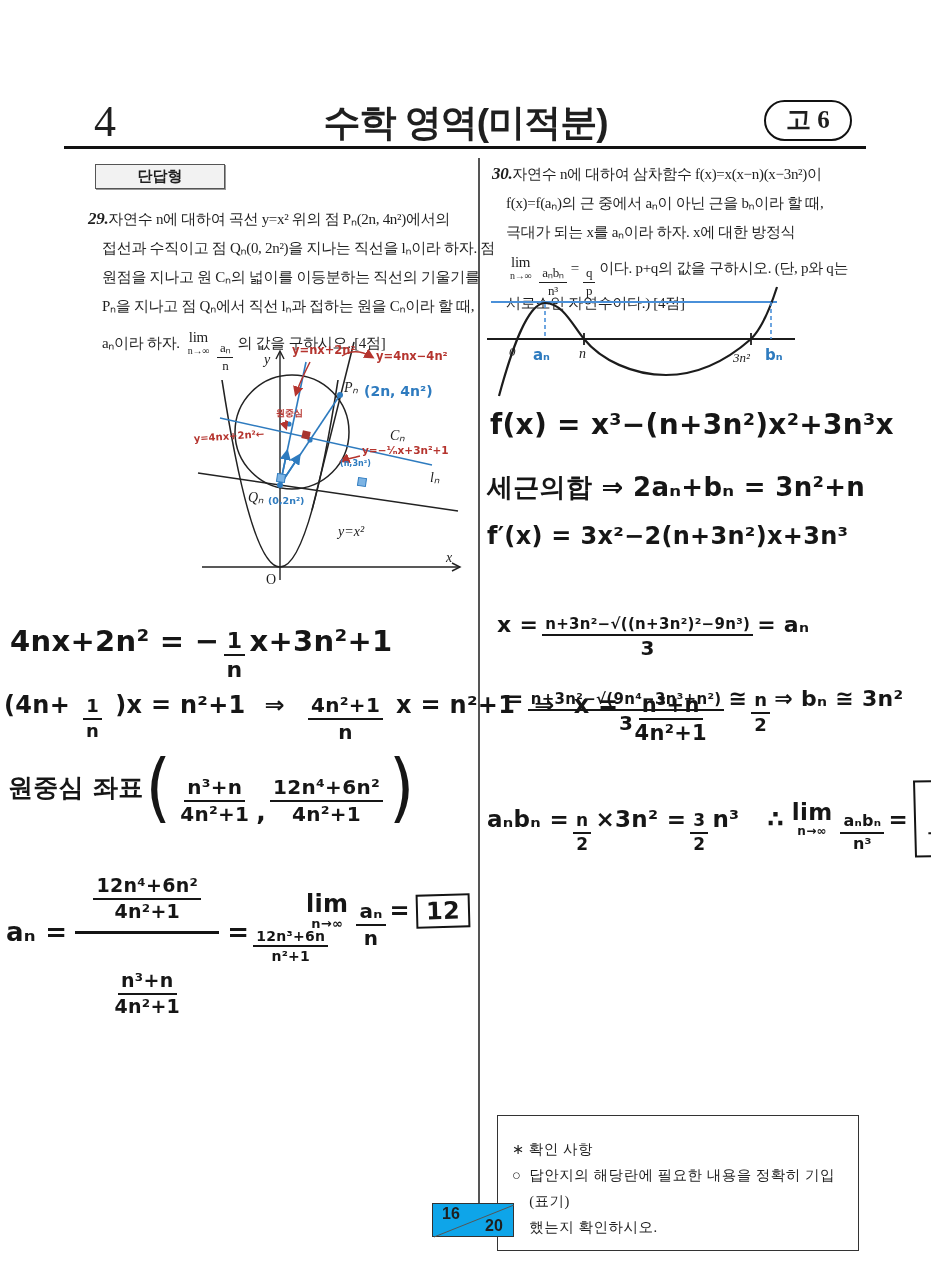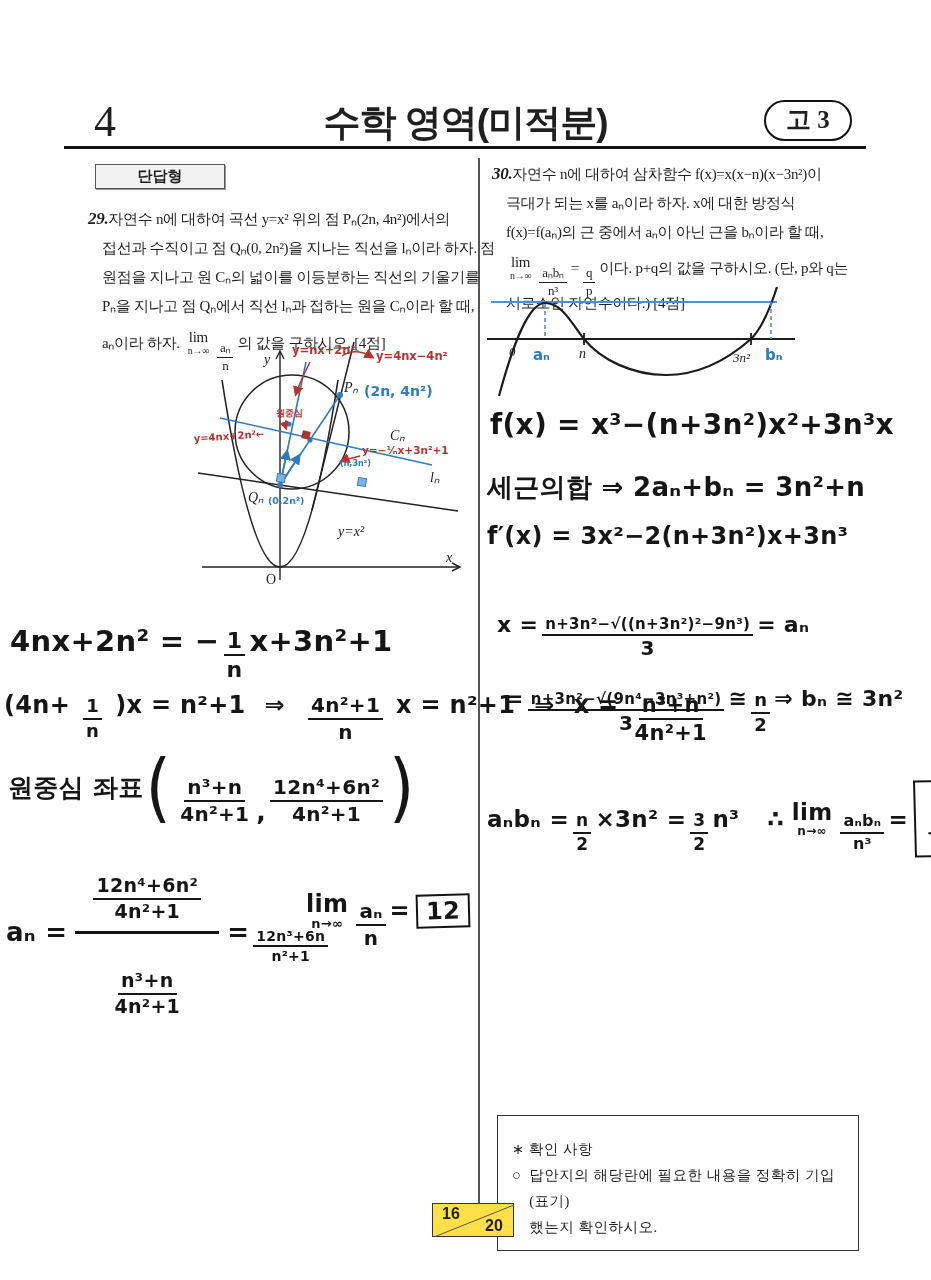--- a/index.html
+++ b/index.html
@@ -38,29 +38,29 @@
   .arrow-gap { margin:0 10px; }
 
   
   svg text { font-family:"Liberation Serif",serif; }
   .figlab { font-style:italic; font-size:14px; fill:#1c1c1c; }
   .ann-red { font-family:"DejaVu Sans",sans-serif; font-weight:600; font-size:11.5px; fill:#b5342e; }
   .ann-blue { font-family:"DejaVu Sans",sans-serif; font-weight:600; fill:#2e7bbf; }
 
   
   .notice { border:1.5px solid #333; padding:20px 14px 10px; font-size:14.5px; line-height:26px; letter-spacing:0.5px; }
-  .pagebox { border:1.5px solid #333; background:#fde047;text-align:center; }
+  .pagebox { border:1.5px solid #333; background:#0ea5e9;text-align:center; }
   .pagebox span { font-family:"Liberation Sans",sans-serif; font-weight:700; font-size:16px; }
 </style>
 </head>
 <body>
 
 <div class="abs page-num" style="left:94px; top:96px;">4</div>
 <div class="abs main-title" style="left:50%; top:98px; transform:translateX(-50%);">수학 영역(미적분)</div>
-<div class="abs grade-pill" style="left:764px; top:100px;">고 3</div>
+<div class="abs grade-pill" style="left:764px; top:100px;">고 6</div>
 <div class="abs head-rule" style="left:64px; top:146px; width:802px;"></div>
 <div class="abs col-rule" style="left:478px; top:158px; height:1046px;"></div>
 
 <div class="abs section-box" style="left:95px; top:164px;">
   <span>단답형</span>
 </div>
 
 <div class="abs" style="left:88px; top:204px; width:390px;">
   <div class="pline"><span class="pnum">29.</span><span>자연수 n에 대하여 곡선 y=x² 위의 점 Pₙ(2n, 4n²)에서의</span></div>
   <div class="pline" style="padding-left:14px;">접선과 수직이고 점 Qₙ(0, 2n²)을 지나는 직선을 lₙ이라 하자. 점</div>
@@ -215,22 +215,22 @@
   <span class="frac" style="font-size:20px;">
       <span class="num">aₙ</span>
       <span class="den">n</span>
     </span>
   <span>=</span>
   <span class="ansbox">12</span>
 </div>
 
 <div class="abs" style="left:492px; top:159px; width:430px;">
   <div class="pline"><span class="pnum">30.</span><span>자연수 n에 대하여 삼차함수 f(x)=x(x−n)(x−3n²)이</span></div>
+  <div class="pline" style="padding-left:14px;">f(x)=f(aₙ)의 근 중에서 aₙ이 아닌 근을 bₙ이라 할 때,</div>
   <div class="pline" style="padding-left:14px;">극대가 되는 x를 aₙ이라 하자. x에 대한 방정식</div>
-  <div class="pline" style="padding-left:14px;">f(x)=f(aₙ)의 근 중에서 aₙ이 아닌 근을 bₙ이라 할 때,</div>
   <div class="pline" style="padding-left:14px; display:flex; align-items:center; height:42px;">
     <span class="limwrap">
       <span>lim</span>
       <span class="limsub">n→∞</span>
     </span>
     <span class="frac pfrac">
         <span class="num">aₙbₙ</span>
         <span class="den">n³</span>
       </span>
     <span>=</span>

